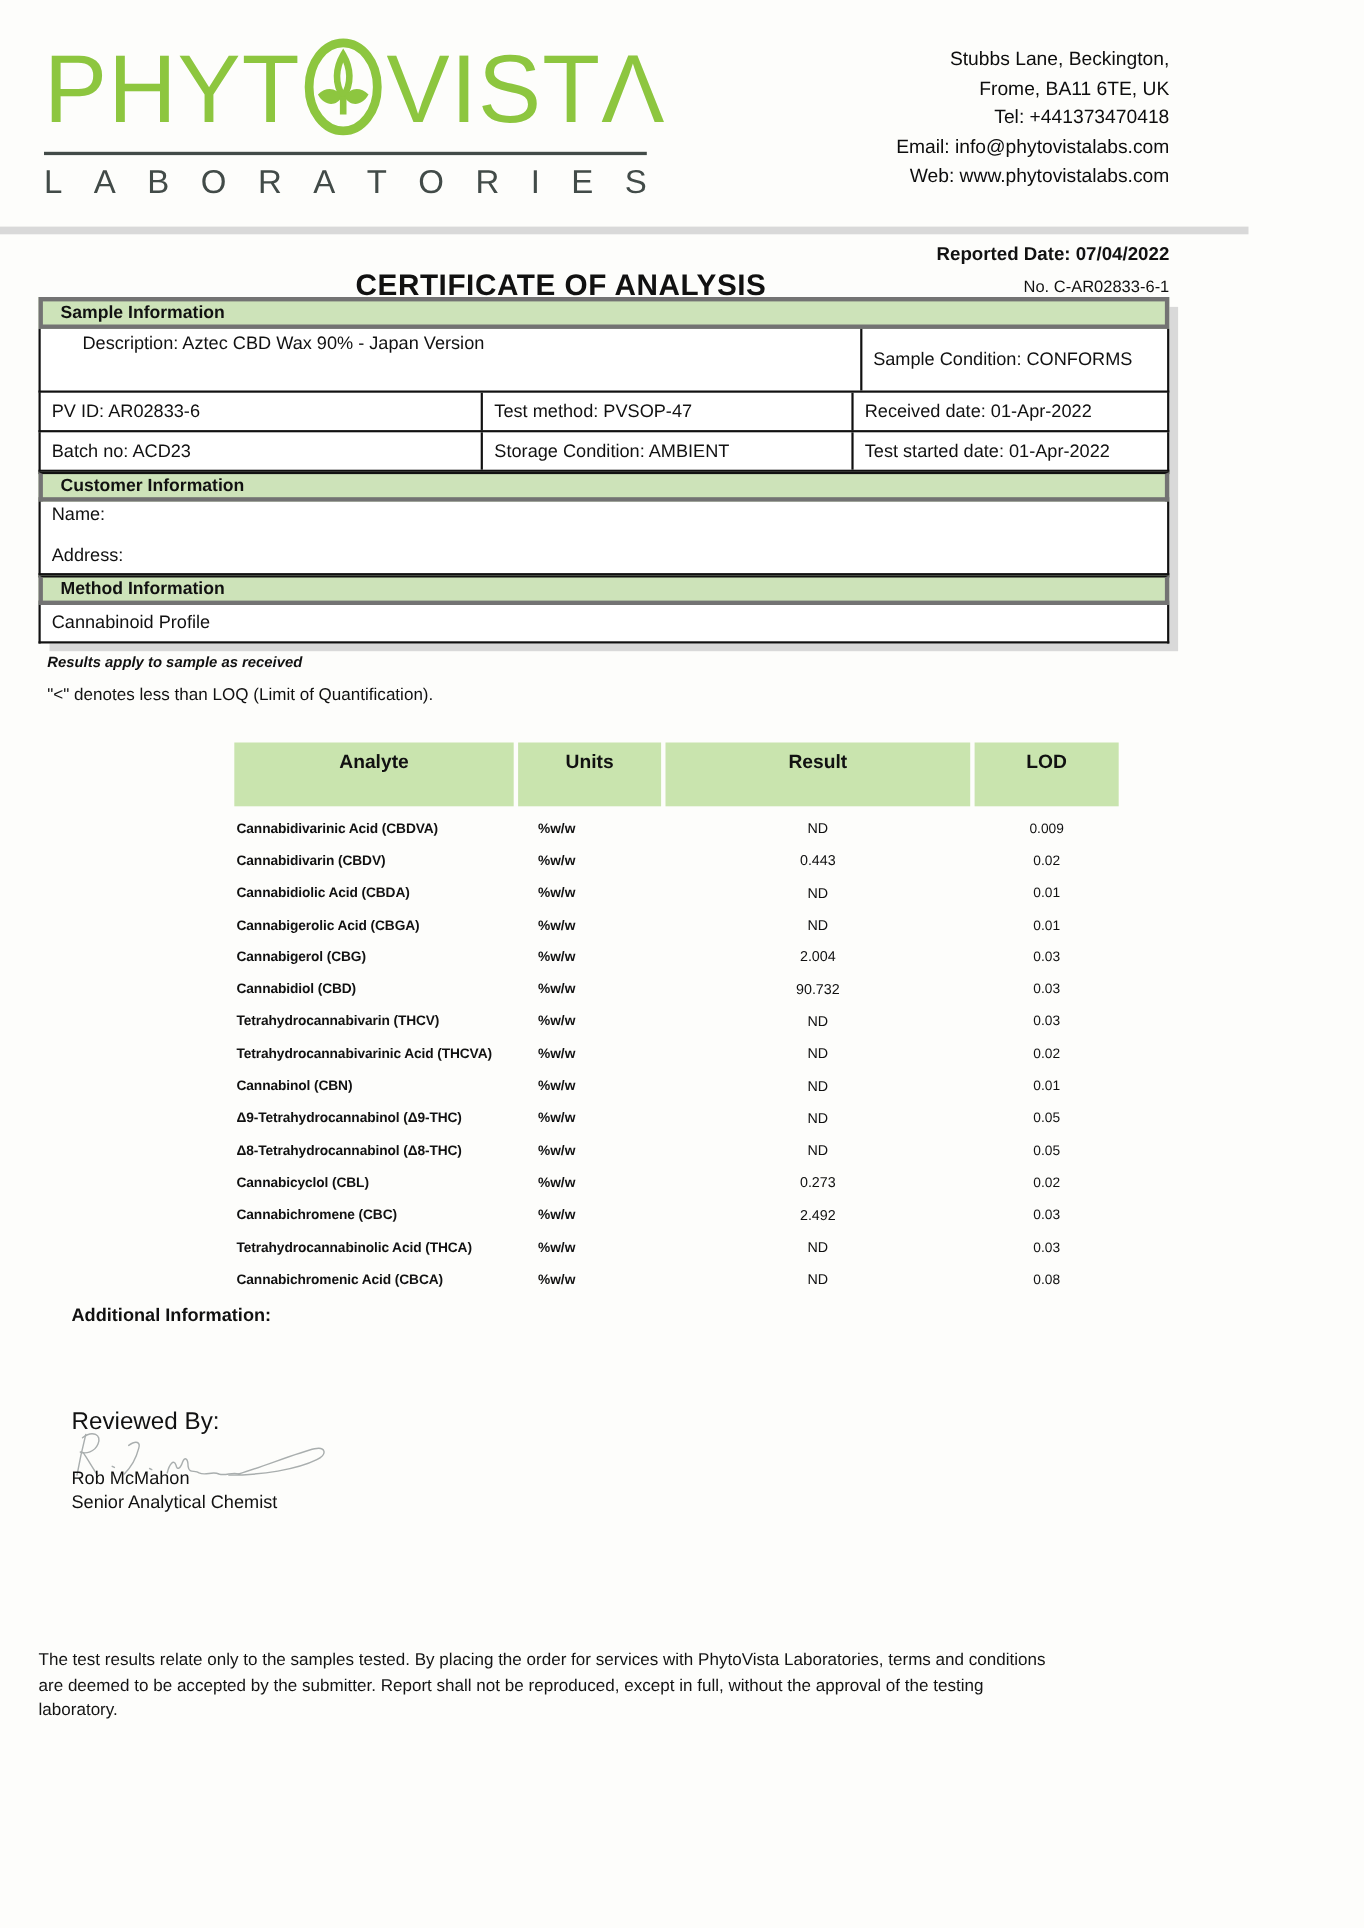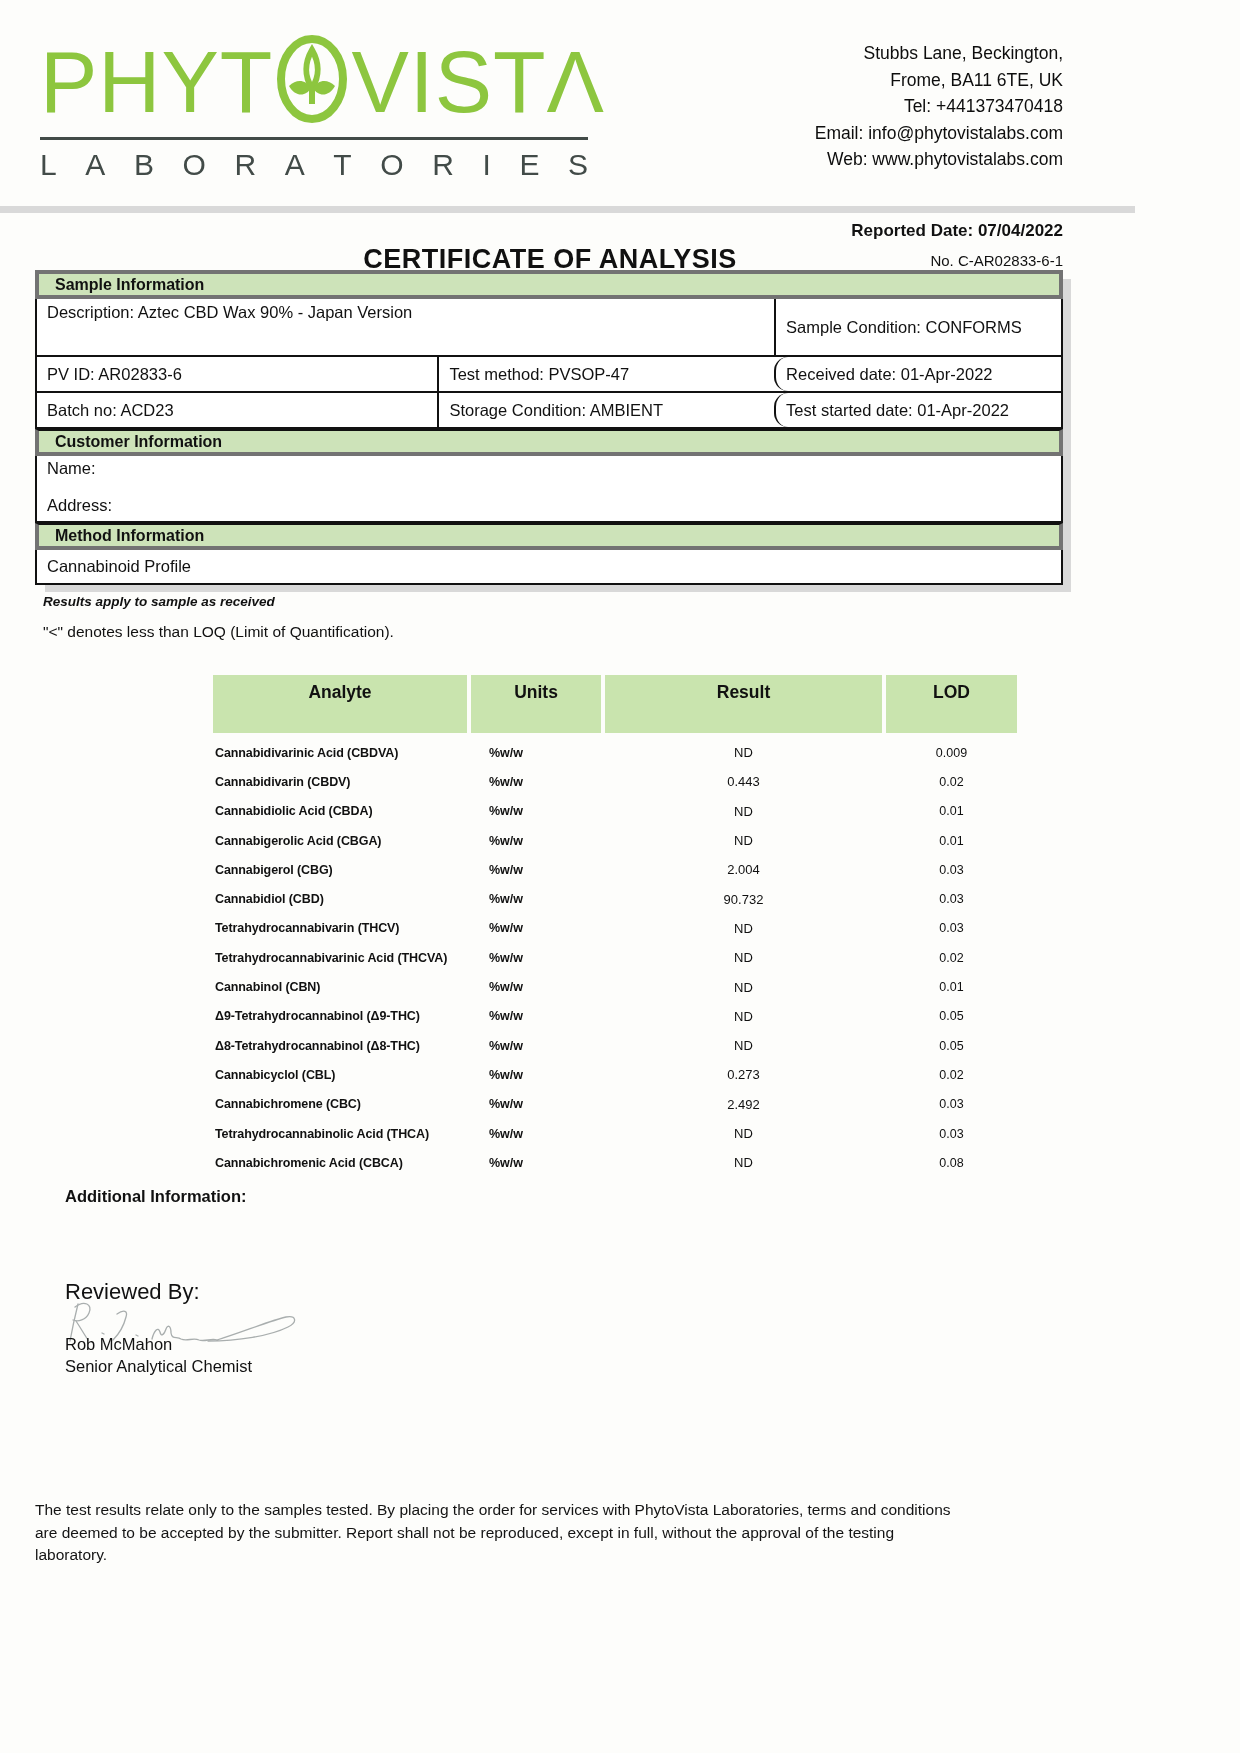--- a/index.html
+++ b/index.html
@@ -14,35 +14,35 @@
   .logo-word{font-size:86px;font-weight:400;letter-spacing:1px;transform:scaleY(1.02);}
   .leaf{margin:0 2px;}
   .logo-rule{height:3px;background:#424b48;margin-top:10px;}
   .logo-sub{display:flex;justify-content:space-between;margin-top:8px;
     font-size:30px;color:#424b48;font-weight:400;}
   .contact{position:absolute;right:177px;top:40px;text-align:right;
     font-size:17.5px;line-height:26.5px;color:#0d0d0d;}
   .hdr-divider{position:absolute;left:0;top:206px;width:1135px;height:7px;background:#d9d9d9;}
   .reported{position:absolute;right:177px;top:221px;font-size:17px;font-weight:bold;}
   .doc-title{position:absolute;left:0;top:244px;width:1020px;text-align:center;
-    font-size:27px;font-weight:bold;letter-spacing:0.5px;margin-left:40px;}
+    font-size:27px;font-weight:bold;letter-spacing:0.5px;}
   .cert-no{position:absolute;right:177px;top:252px;font-size:15px;}
   
   .info-table{position:absolute;left:35px;top:270px;width:1028px;
     box-shadow:9px 8px 0 -1px #d9d9d9;background:#fff;font-size:16.5px;}
   .sec-bar{border:4px solid #737373;background:#cde3b9;height:21px;
     display:flex;align-items:center;padding-left:16px;font-weight:bold;font-size:16px;}
   .i-row{border:2px solid #111;border-top:none;display:flex;box-sizing:border-box;}
   .i-cell{box-sizing:border-box;display:flex;align-items:center;padding-left:10px;}
   .desc-row{height:58px;}
-  .desc-cell{width:740px;align-items:flex-start;padding-top:4px;}
+  .desc-cell{width:740px;align-items:flex-start;padding-top:4px;margin-left:28px;}
   .cond-cell{width:288px;border-left:2px solid #111;}
   .r3{height:36px;}
   .c1{width:402px;} .c2{width:338px;border-left:2px solid #111;}
-  .c3{width:288px;border-left:2px solid #111;border-radius:14px;}
+  .c3{width:288px;border-left:2px solid #111;}
   .cust-bar{border-top:2px solid #111;}
   .cust-box{border:2px solid #111;border-top:none;height:56px;
     display:flex;flex-direction:column;justify-content:space-between;
     padding:3px 10px 6px 10px;box-sizing:content-box;}
   .meth-bar{border-top:2px solid #111;}
   .meth-box{border:2px solid #111;border-top:none;height:33px;display:flex;
     align-items:center;padding-left:10px;}
   
   .note-italic{position:absolute;left:43px;top:594px;font-size:13.5px;
     font-weight:bold;font-style:italic;}

